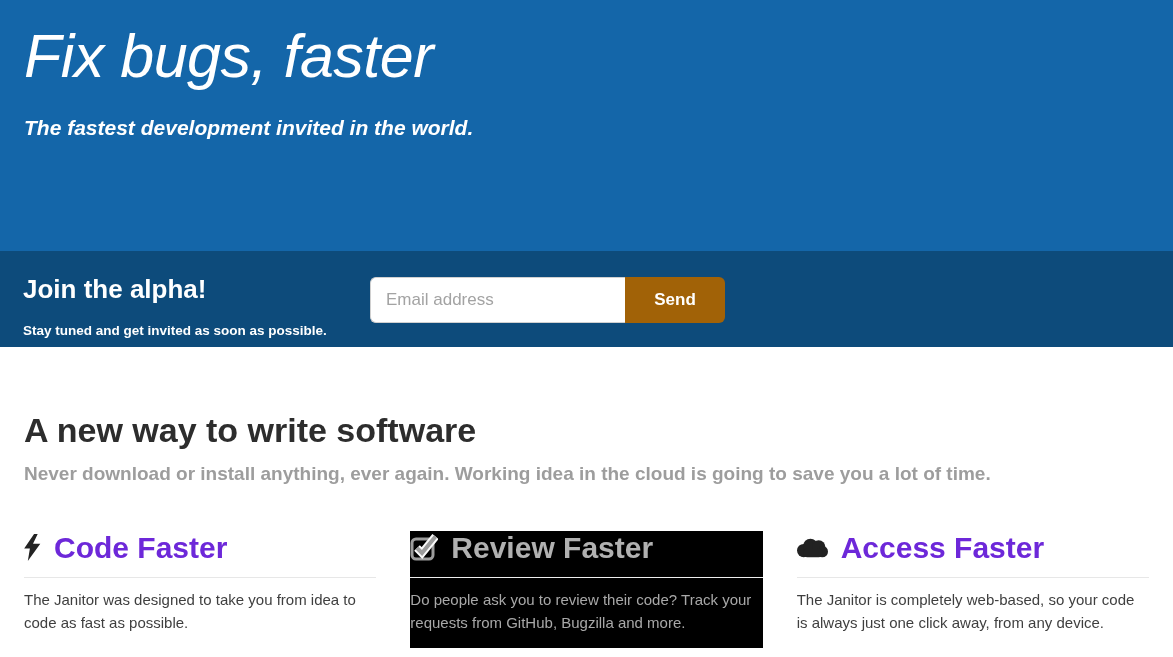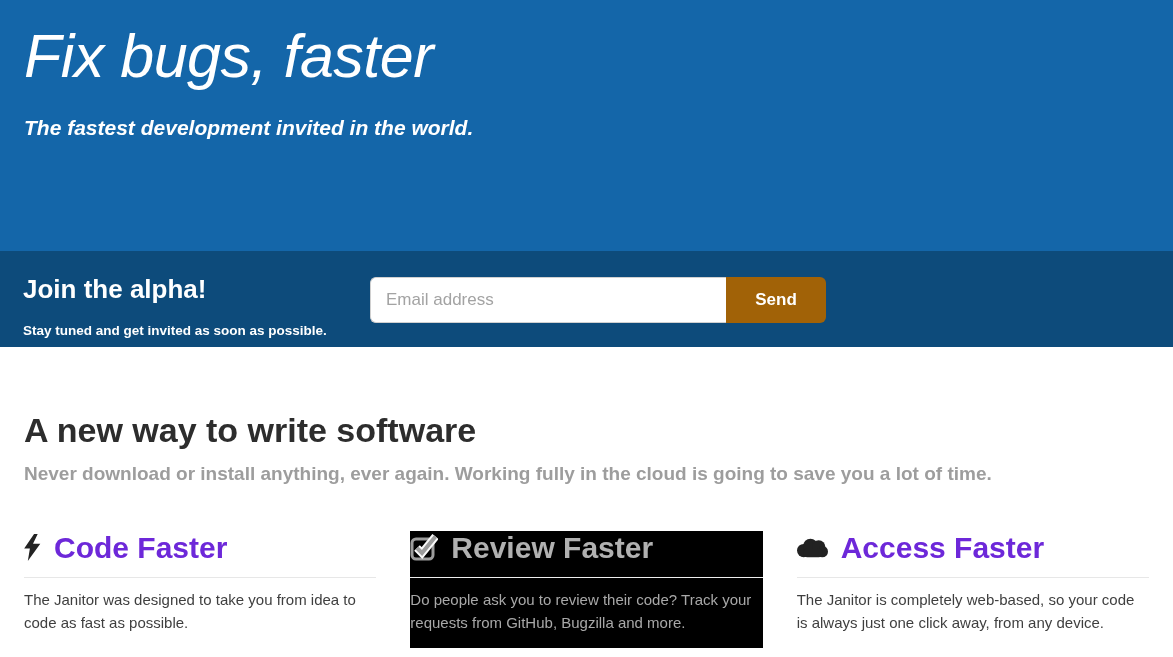--- a/index.html
+++ b/index.html
@@ -20,21 +20,21 @@
     margin: 29px 0 0 0; color: #ffffff; font-size: 21px; font-weight: bold;
   }
 
   
   .cta { background: #0d4b7b; height: 96px; position: relative; }
   .cta-text { position: absolute; left: 23px; top: 25px; color: #ffffff; }
   .cta-heading { margin: 0; font-size: 26px; font-weight: bold; line-height: 1.05; }
   .cta-subheading { margin: 20px 0 0 0; font-size: 13.5px; font-weight: bold; }
   .cta-form { position: absolute; left: 370px; top: 26px; display: flex; }
   .email-input {
-    width: 356px; height: 46px; border: 1px solid #d0d0d0; border-right: none;
+    width: 255px; height: 46px; border: 1px solid #d0d0d0; border-right: none;
     border-radius: 6px 0 0 6px; padding: 0 15px; font-size: 17px; color: #444;
     font-family: "Liberation Sans", "DejaVu Sans", sans-serif; outline: none;
   }
   .email-input::placeholder { color: #a3a3a3; }
   .send-btn {
     width: 100px; height: 46px; background: #a16207; color: #ffffff;
     border: none; border-radius: 0 6px 6px 0; font-size: 17px; font-weight: bold;
     font-family: "Liberation Sans", "DejaVu Sans", sans-serif; cursor: pointer;
   }
 
@@ -75,21 +75,21 @@
     <p class="cta-subheading">Stay tuned and get invited as soon as possible.</p>
   </div>
   <form class="cta-form">
     <input type="email" class="email-input" placeholder="Email address" style="">
     <button type="submit" class="send-btn">Send</button>
   </form>
 </section>
 
 <section class="main">
   <h2 class="main-heading">A new way to write software</h2>
-  <p class="main-lead">Never download or install anything, ever again. Working fully in the cloud is going to save you a lot of time.</p>
+  <p class="main-lead">Never download or install anything, ever again. Working idea in the cloud is going to save you a lot of time.</p>
 
   <div class="features">
 
     <div class="feature">
       <h3 class="feature-title">
         <span class="icon">
           <svg width="17" height="27" viewBox="0 0 16 26" aria-hidden="true">
             <polygon points="9.5,0 0,14 5.5,14 3.5,26 15.5,9.5 8.5,9.5 13,0" fill="#222222"></polygon>
           </svg>
         </span>

